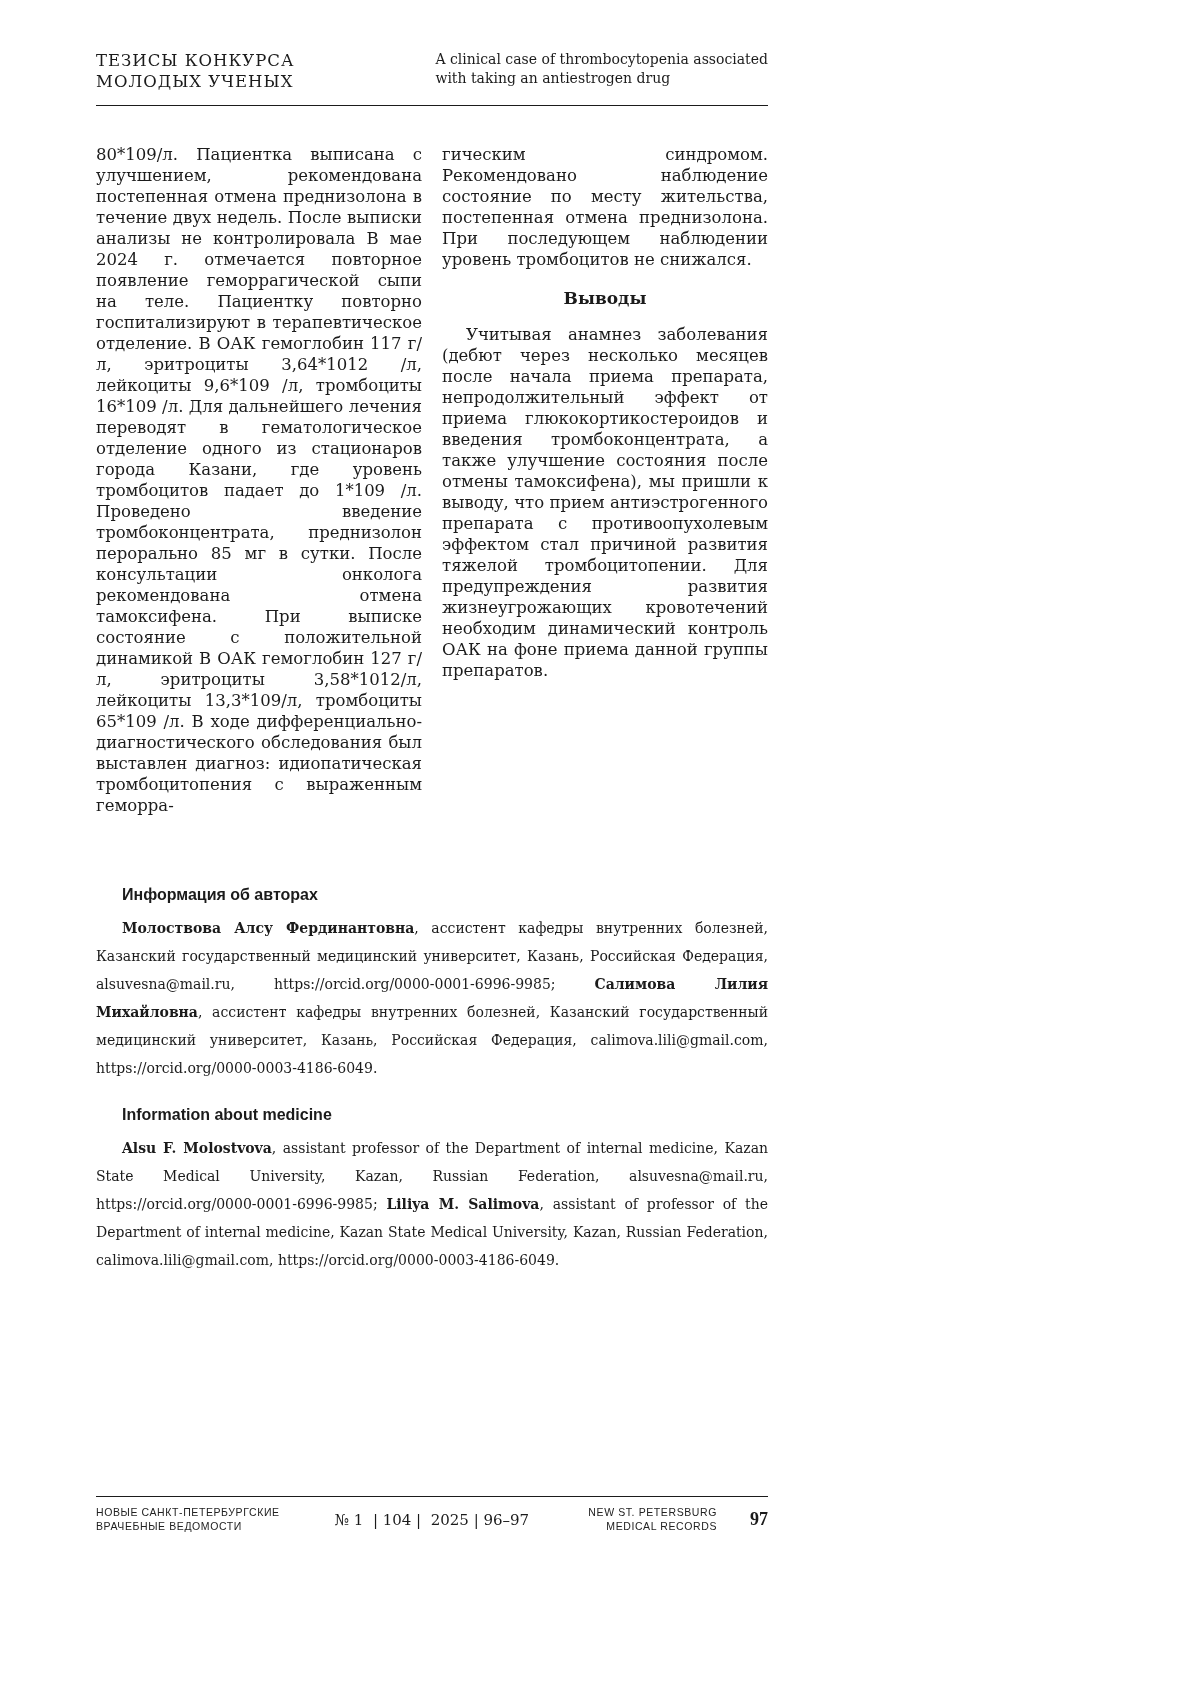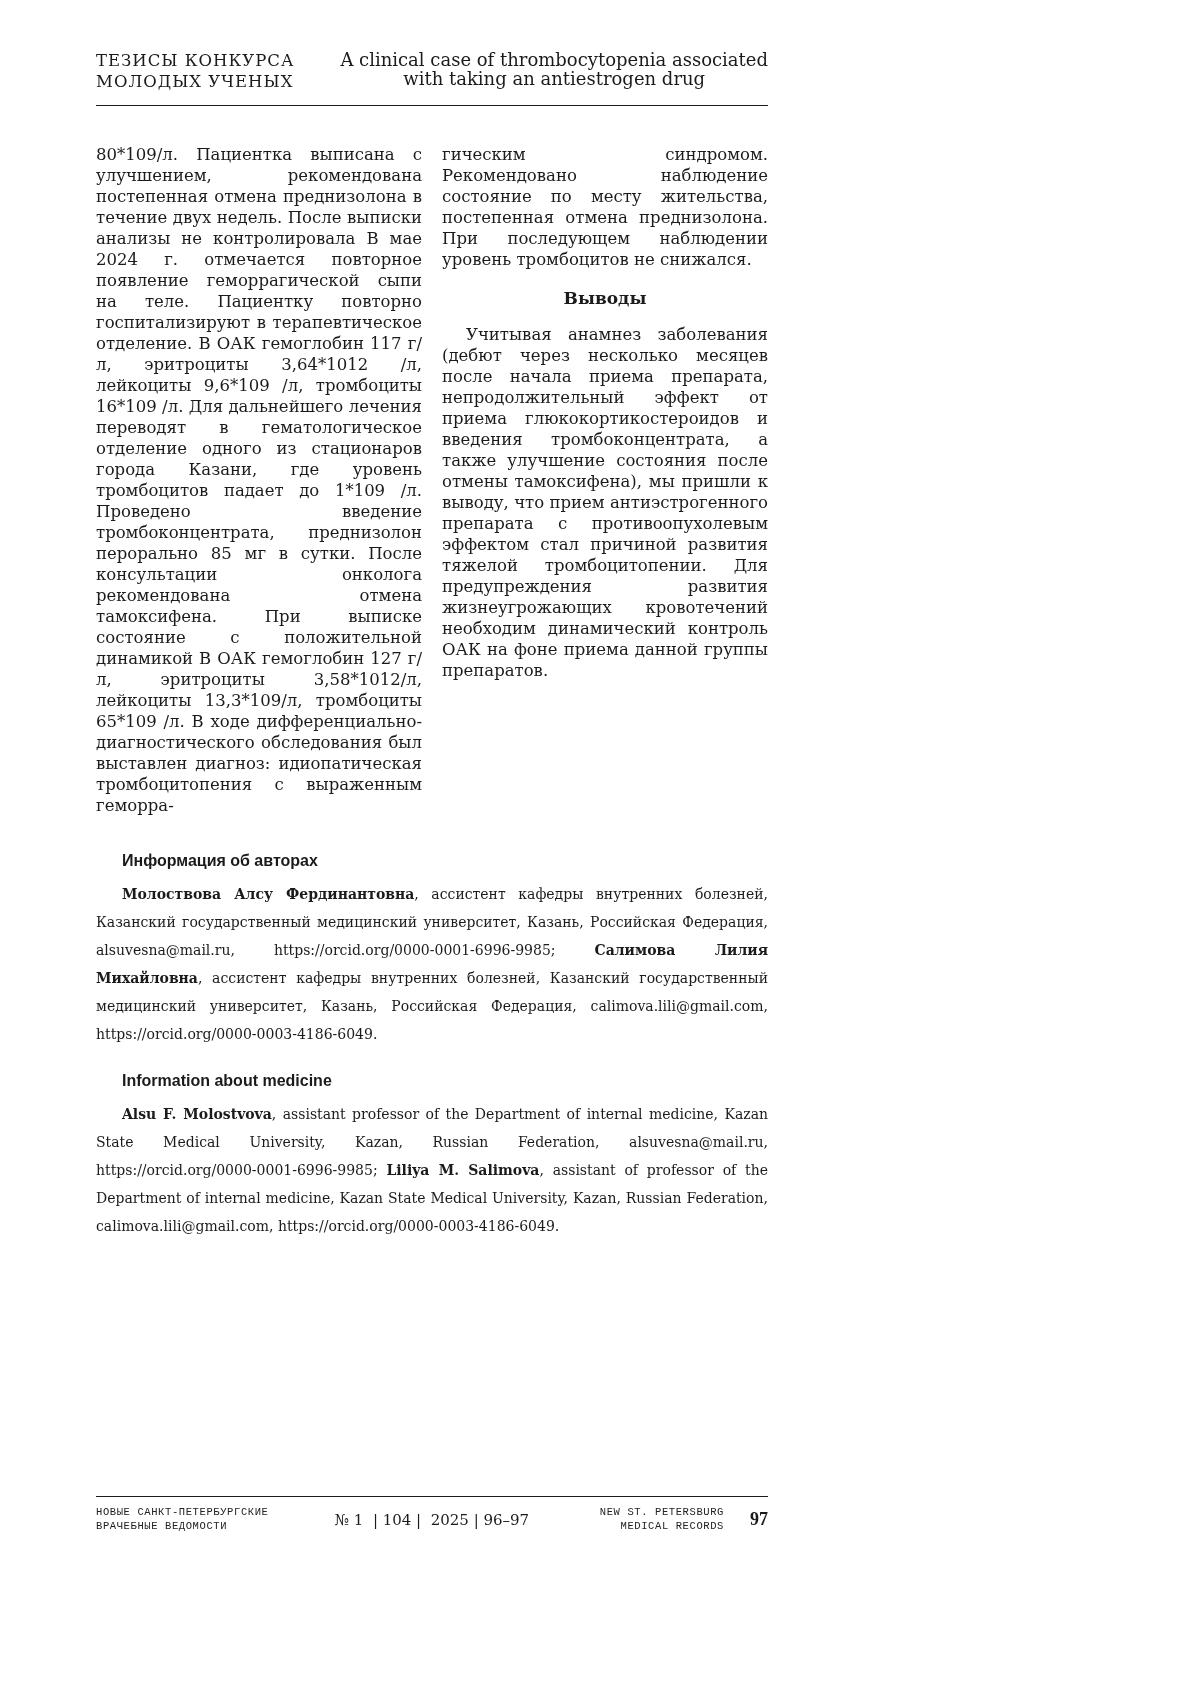--- a/index.html
+++ b/index.html
@@ -21,22 +21,22 @@
     display: flex;
     justify-content: space-between;
     align-items: flex-start;
   }
   .header-left {
     font-size: 16.5px;
     line-height: 21px;
     letter-spacing: 1px;
   }
   .header-right {
-    text-align: center;
-    font-size: 18px;
+    text-align: left;
+    font-size: 14px;
     line-height: 19px;
   }
   .header-rule {
     border-bottom: 1.5px solid #1b1b1b;
     margin-top: 13px;
   }
   
   .columns {
     display: flex;
     gap: 20px;
@@ -50,21 +50,21 @@
     text-align: justify;
   }
   .conclusions-heading {
     font-size: 17px;
     font-weight: bold;
     text-align: center;
     margin: 18px 0 16px 0;
   }
   .indent { text-indent: 24px; }
   
-  .authors { margin-top: 36px; }
+  .authors { margin-top: 70px; }
   .authors.en { margin-top: 24px; }
   .authors-heading {
     font-family: "Liberation Sans", sans-serif;
     font-size: 16px;
     font-weight: bold;
     margin-left: 26px;
     margin-bottom: 10px;
   }
   .authors-text {
     font-size: 14px;
@@ -84,39 +84,39 @@
     border-top: 1px solid #1b1b1b;
     margin-bottom: 9px;
   }
   .footer-row {
     position: relative;
     display: flex;
     justify-content: space-between;
     align-items: center;
   }
   .footer-left, .footer-right-text {
-    font-family: Liberation Mono, monospace;
+    font-family: Liberation Sans, sans-serif;
     font-size: 10.5px;
     line-height: 13.5px;
     letter-spacing: 0.6px;
     color: #222222;
   }
   .footer-right-text { text-align: right; }
   .footer-center {
     position: absolute;
     left: 0; right: 0;
     text-align: center;
     font-size: 15px;
     pointer-events: none;
     white-space: pre;
   }
   .footer-right {
     display: flex;
     align-items: center;
-    gap: 26px;
+    gap: 33px;
     justify-content: space-between;
   }
   .page-number {
     font-size: 18px;
     font-weight: bold;
     font-family: Liberation Serif, serif;
   }
 </style>
 </head>
 <body>

